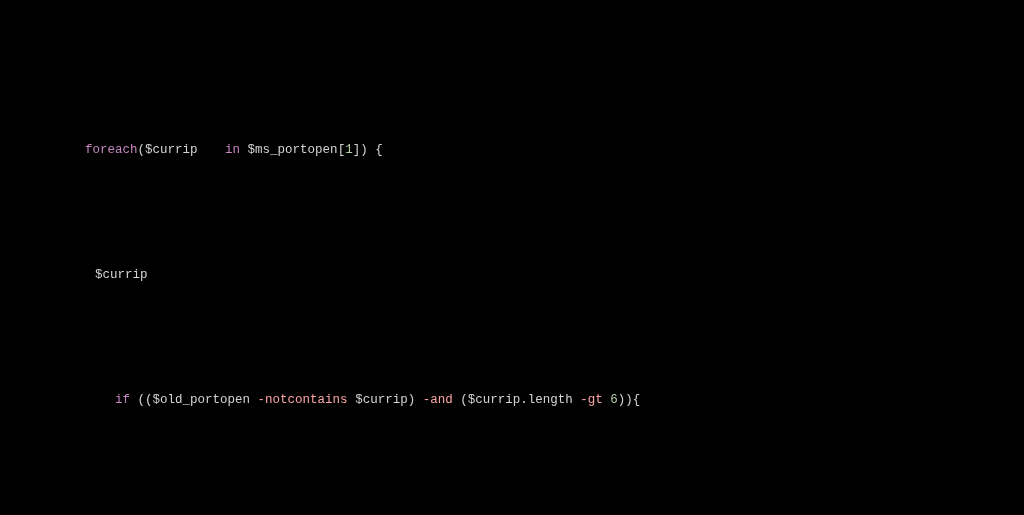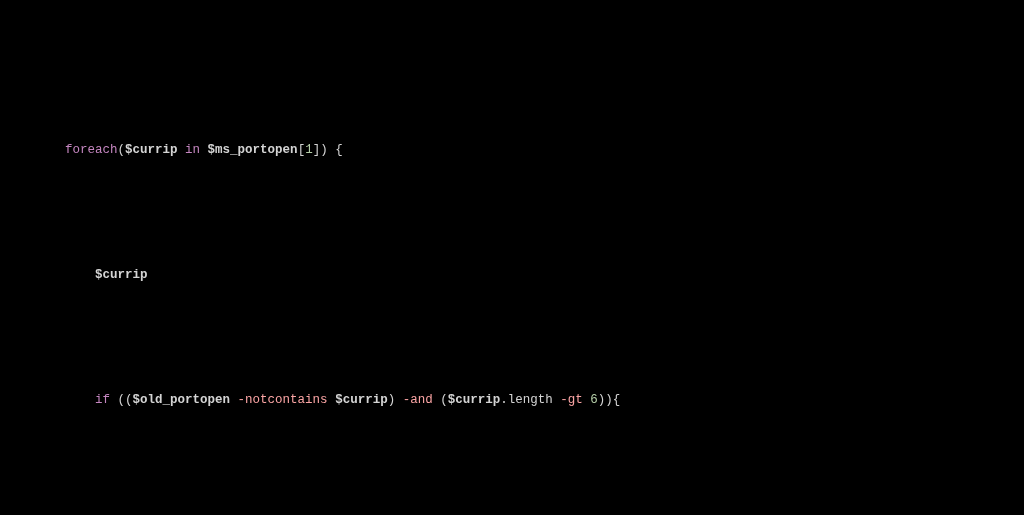--- a/index.html
+++ b/index.html
@@ -7,23 +7,23 @@
       background: #000000;
       font-family: "Consolas", "Monaco", "Courier New", monospace;
       font-size: 12.5px;
       line-height: 2.5;
       color: #d4d4d4;
       padding: 10px 5px;
       white-space: pre;
       overflow-x: auto;
     }
     .code-line { display: block; }
-    .kw { color: #c586c0; }
+    .kw { color: #c586c0; margin-left: 20px; }
     .op { color: #fca5a5; }
-    .var { color: #d4d4d4; font-weight: bold; }
+    .var { color: #d4d4d4; }
     .num { color: #b5cea8; }
     .plain { color: #d4d4d4; }
   </style>
 </head>
 <body>
 
 
 
 <div class="code-line"><span>        </span><span class="kw">foreach</span><span class="plain">(</span><span class="var">$currip</span><span class="plain"> </span><span class="kw">in</span><span class="plain"> </span><span class="var">$ms_portopen</span><span class="plain">[</span><span class="num">1</span><span class="plain">]</span><span class="plain">)</span><span class="plain"> {</span></div>
 <div class="code-line"> </div>

